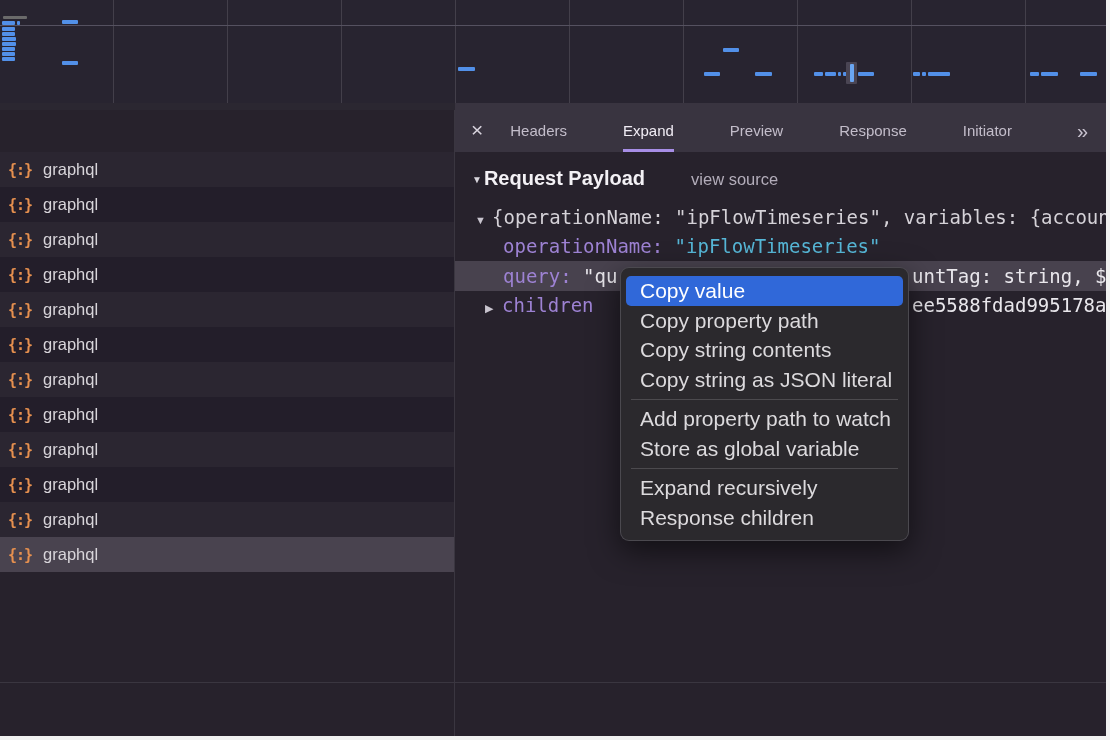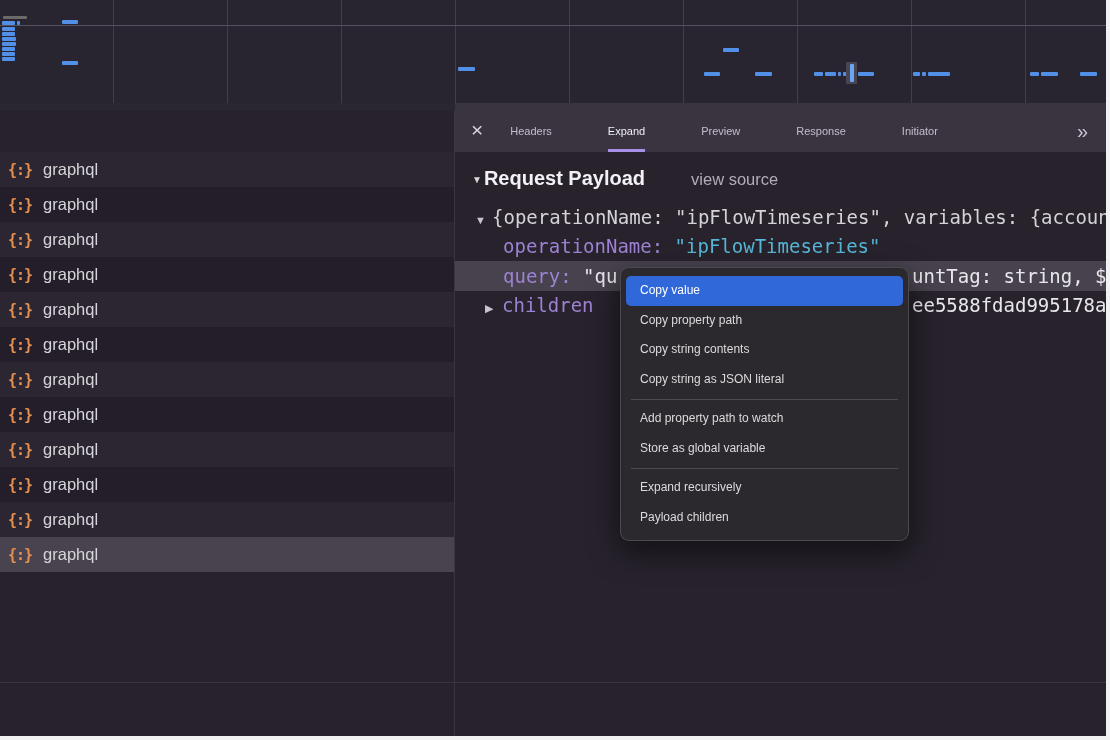--- a/index.html
+++ b/index.html
@@ -27,21 +27,21 @@
   .req-row.selected{background:#49434f;}
   .req-icon{font-family:"DejaVu Sans Mono",monospace;font-weight:bold;font-size:15px;letter-spacing:-1px;
     color:#e6904f;margin-right:11px;}
   .req-label{color:#d8d5da;font-size:16.5px;}
 
   
   .right-panel{position:absolute;left:455px;top:110px;width:655px;height:630px;background:#27222c;}
   .tab-bar{position:absolute;left:0;top:0;width:655px;height:42px;background:#393440;display:flex;align-items:center;}
   .tab-close{color:#d9d4de;font-size:21px;padding:0 0 2px 16px;cursor:pointer;}
   .tabs{display:flex;height:42px;margin-left:27px;gap:56px;}
-  .tab{height:39px;line-height:42px;font-size:11px;color:#c3bdca;cursor:pointer;border-bottom:3px solid transparent;}
+  .tab{height:39px;line-height:42px;font-size:15px;color:#c3bdca;cursor:pointer;border-bottom:3px solid transparent;}
   .tab.active{color:#f1edf5;border-bottom:3px solid #a78ee6;}
   .tab-more{margin-left:auto;padding-right:24px;color:#c9c3d0;font-size:20px;letter-spacing:-2px;cursor:pointer;}
 
   .payload-header{position:absolute;left:0;top:52px;height:32px;line-height:32px;padding-left:17px;white-space:nowrap;}
   .payload-tri{color:#d9d6dd;font-size:10px;vertical-align:2px;margin-right:2px;}
   .payload-title{color:#f3f1f5;font-size:20px;font-weight:bold;}
   .view-source{color:#b3adba;font-size:16.5px;margin-left:46px;cursor:pointer;}
 
   .tree-row{position:absolute;left:0;width:655px;height:29px;line-height:29px;white-space:nowrap;overflow:hidden;
     font-family:"DejaVu Sans Mono",monospace;font-size:19px;color:#d5d2d8;}
@@ -56,21 +56,21 @@
   .tri-sm{display:inline-block;font-size:11px;color:#c9c5cf;width:17px;font-family:"Liberation Sans",sans-serif;}
   .frag{position:absolute;left:457px;top:0;}
 
   
   .footer-line{position:absolute;left:0;top:682px;width:1110px;height:1px;background:#3a3640;}
 
   
   .context-menu{position:absolute;left:620px;top:267px;width:289px;box-sizing:border-box;
     background:#2b292d;border:1px solid rgba(130,126,138,.38);border-radius:9px;
     box-shadow:0 10px 30px rgba(0,0,0,.55);padding:8px 0;z-index:50;}
-  .menu-item{height:29.5px;line-height:29.5px;padding-left:19px;font-size:12px;color:#dcdadd;cursor:pointer;}
+  .menu-item{height:29.5px;line-height:29.5px;padding-left:19px;font-size:21px;color:#dcdadd;cursor:pointer;}
   .menu-item.highlight{margin:0 5px;padding-left:14px;border-radius:5px;background:#3068d9;color:#ffffff;}
   .menu-sep{border-top:1px solid #4c4a4e;margin:4.5px 10px;height:0;}
 
   
   .edge-right{position:absolute;right:0;top:0;width:4px;height:740px;background:#f1f2f1;z-index:90;}
   .edge-bottom{position:absolute;left:0;bottom:0;width:1110px;height:4px;background:#f1f2f1;z-index:90;}
 </style>
 </head>
 <body>
 
@@ -214,18 +214,18 @@
   <div class="context-menu" id="menu">
       <div class="menu-item highlight">Copy value</div>
       <div class="menu-item">Copy property path</div>
       <div class="menu-item">Copy string contents</div>
       <div class="menu-item">Copy string as JSON literal</div>
       <div class="menu-sep"></div>
       <div class="menu-item">Add property path to watch</div>
       <div class="menu-item">Store as global variable</div>
       <div class="menu-sep"></div>
       <div class="menu-item">Expand recursively</div>
-      <div class="menu-item">Payload children</div>
+      <div class="menu-item">Response children</div>
     </div>
 
   <div class="edge-right"></div>
   <div class="edge-bottom"></div>
 </div>
 
 </body></html>

